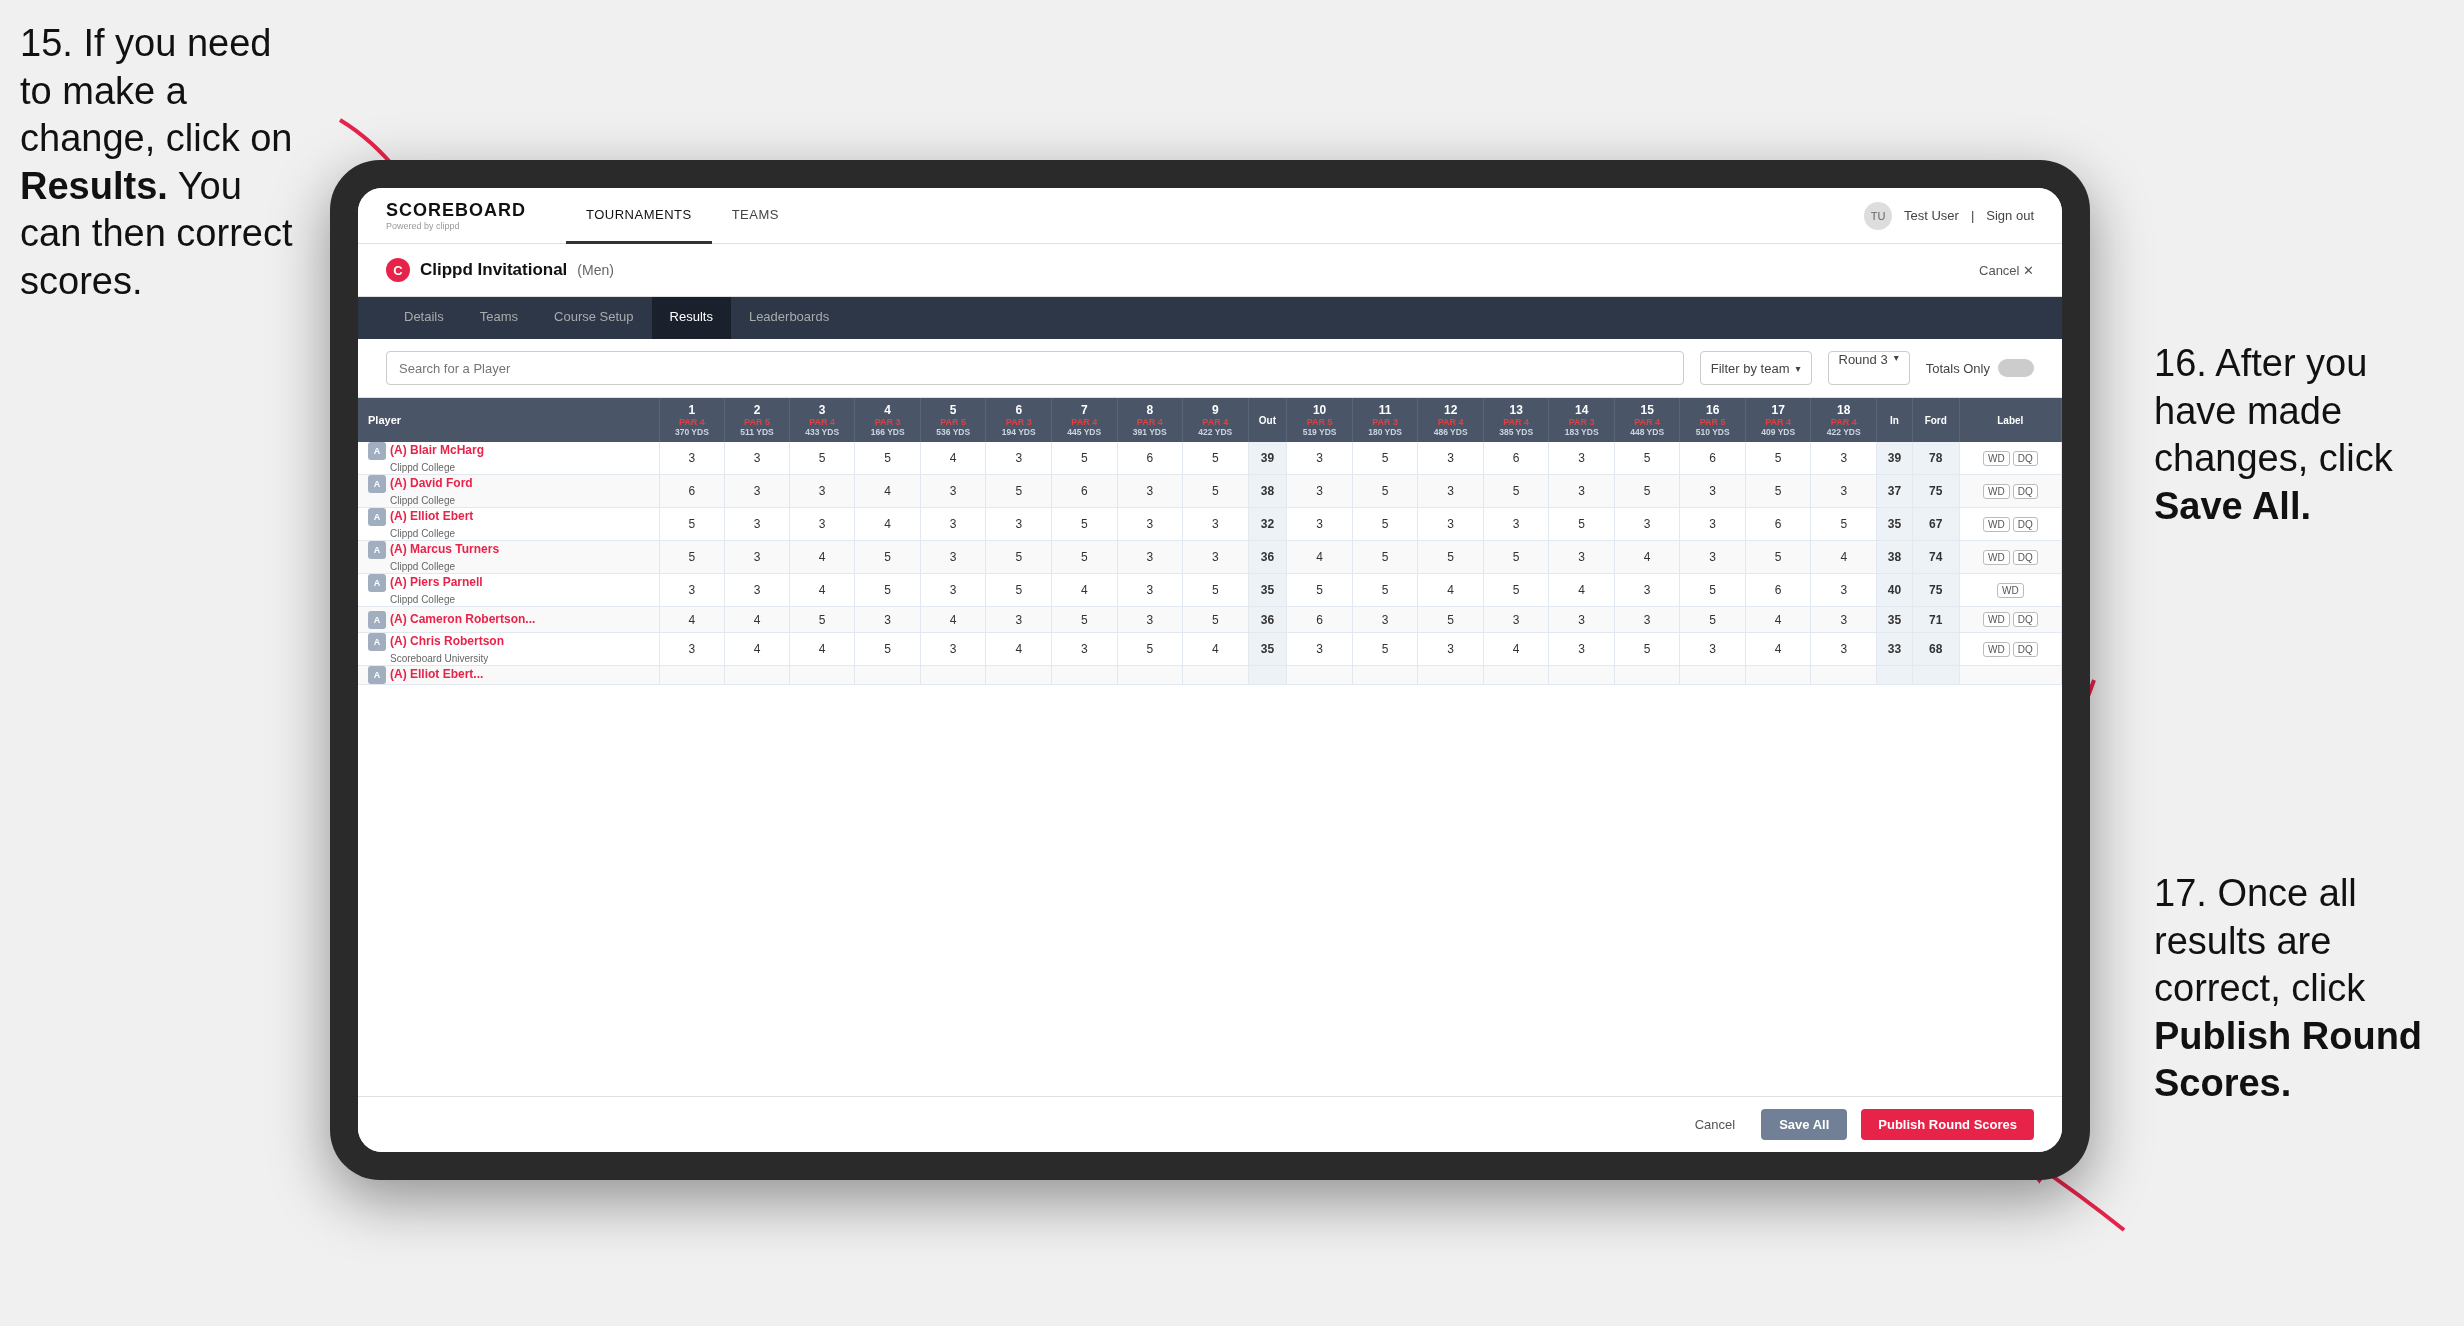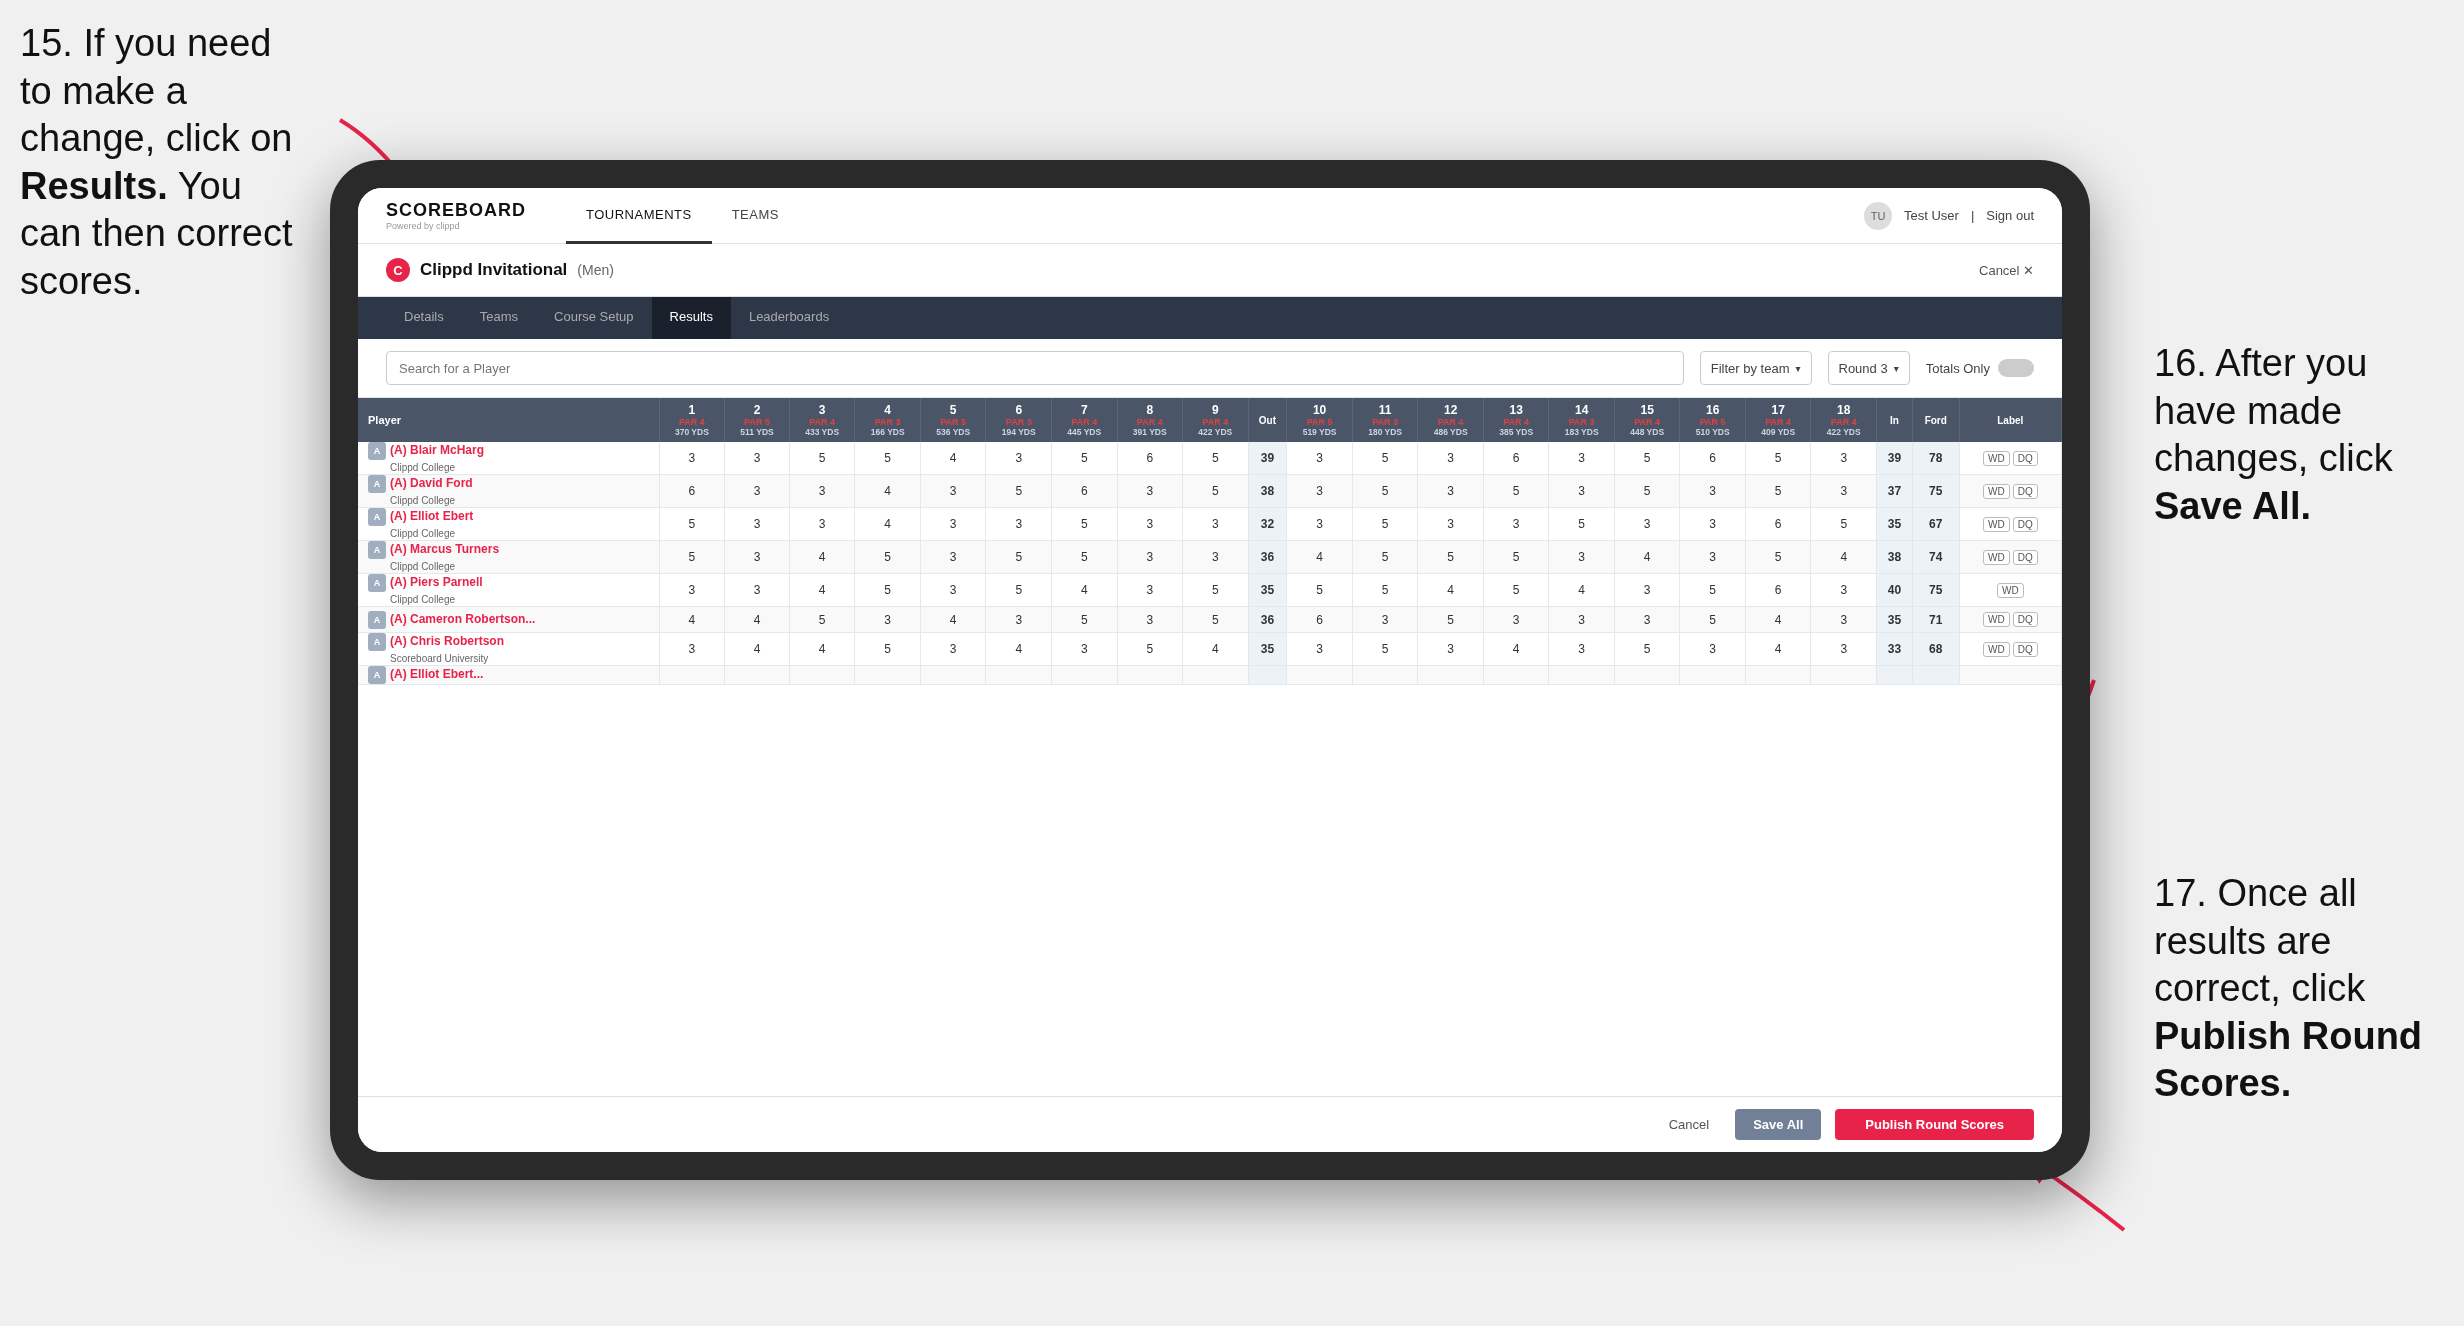--- a/index.html
+++ b/index.html
@@ -231,21 +231,21 @@
       background: #fff;
     }
     .round-dropdown {
       height: 34px;
       border: 1px solid #ccc;
       border-radius: 4px;
       padding: 0 10px;
       font-size: 13px;
       color: #444;
       display: flex;
-      align-items: center;
+      align-items: flex-start;
       gap: 6px;
       cursor: pointer;
       background: #fff;
     }
     .totals-toggle {
       display: flex;
       align-items: center;
       gap: 8px;
       font-size: 13px;
       color: #444;
@@ -386,21 +386,21 @@
       padding: 8px 18px;
       cursor: pointer;
       font-weight: 600;
     }
     .btn-publish {
       font-size: 13px;
       background: #e8234a;
       color: #fff;
       border: none;
       border-radius: 4px;
-      padding: 8px 30px;
+      padding: 8px 17px;
       cursor: pointer;
       font-weight: 600;
     }
 
     
     .chevron::after {
       content: ' ▾';
       font-size: 10px;
     }
   </style>

